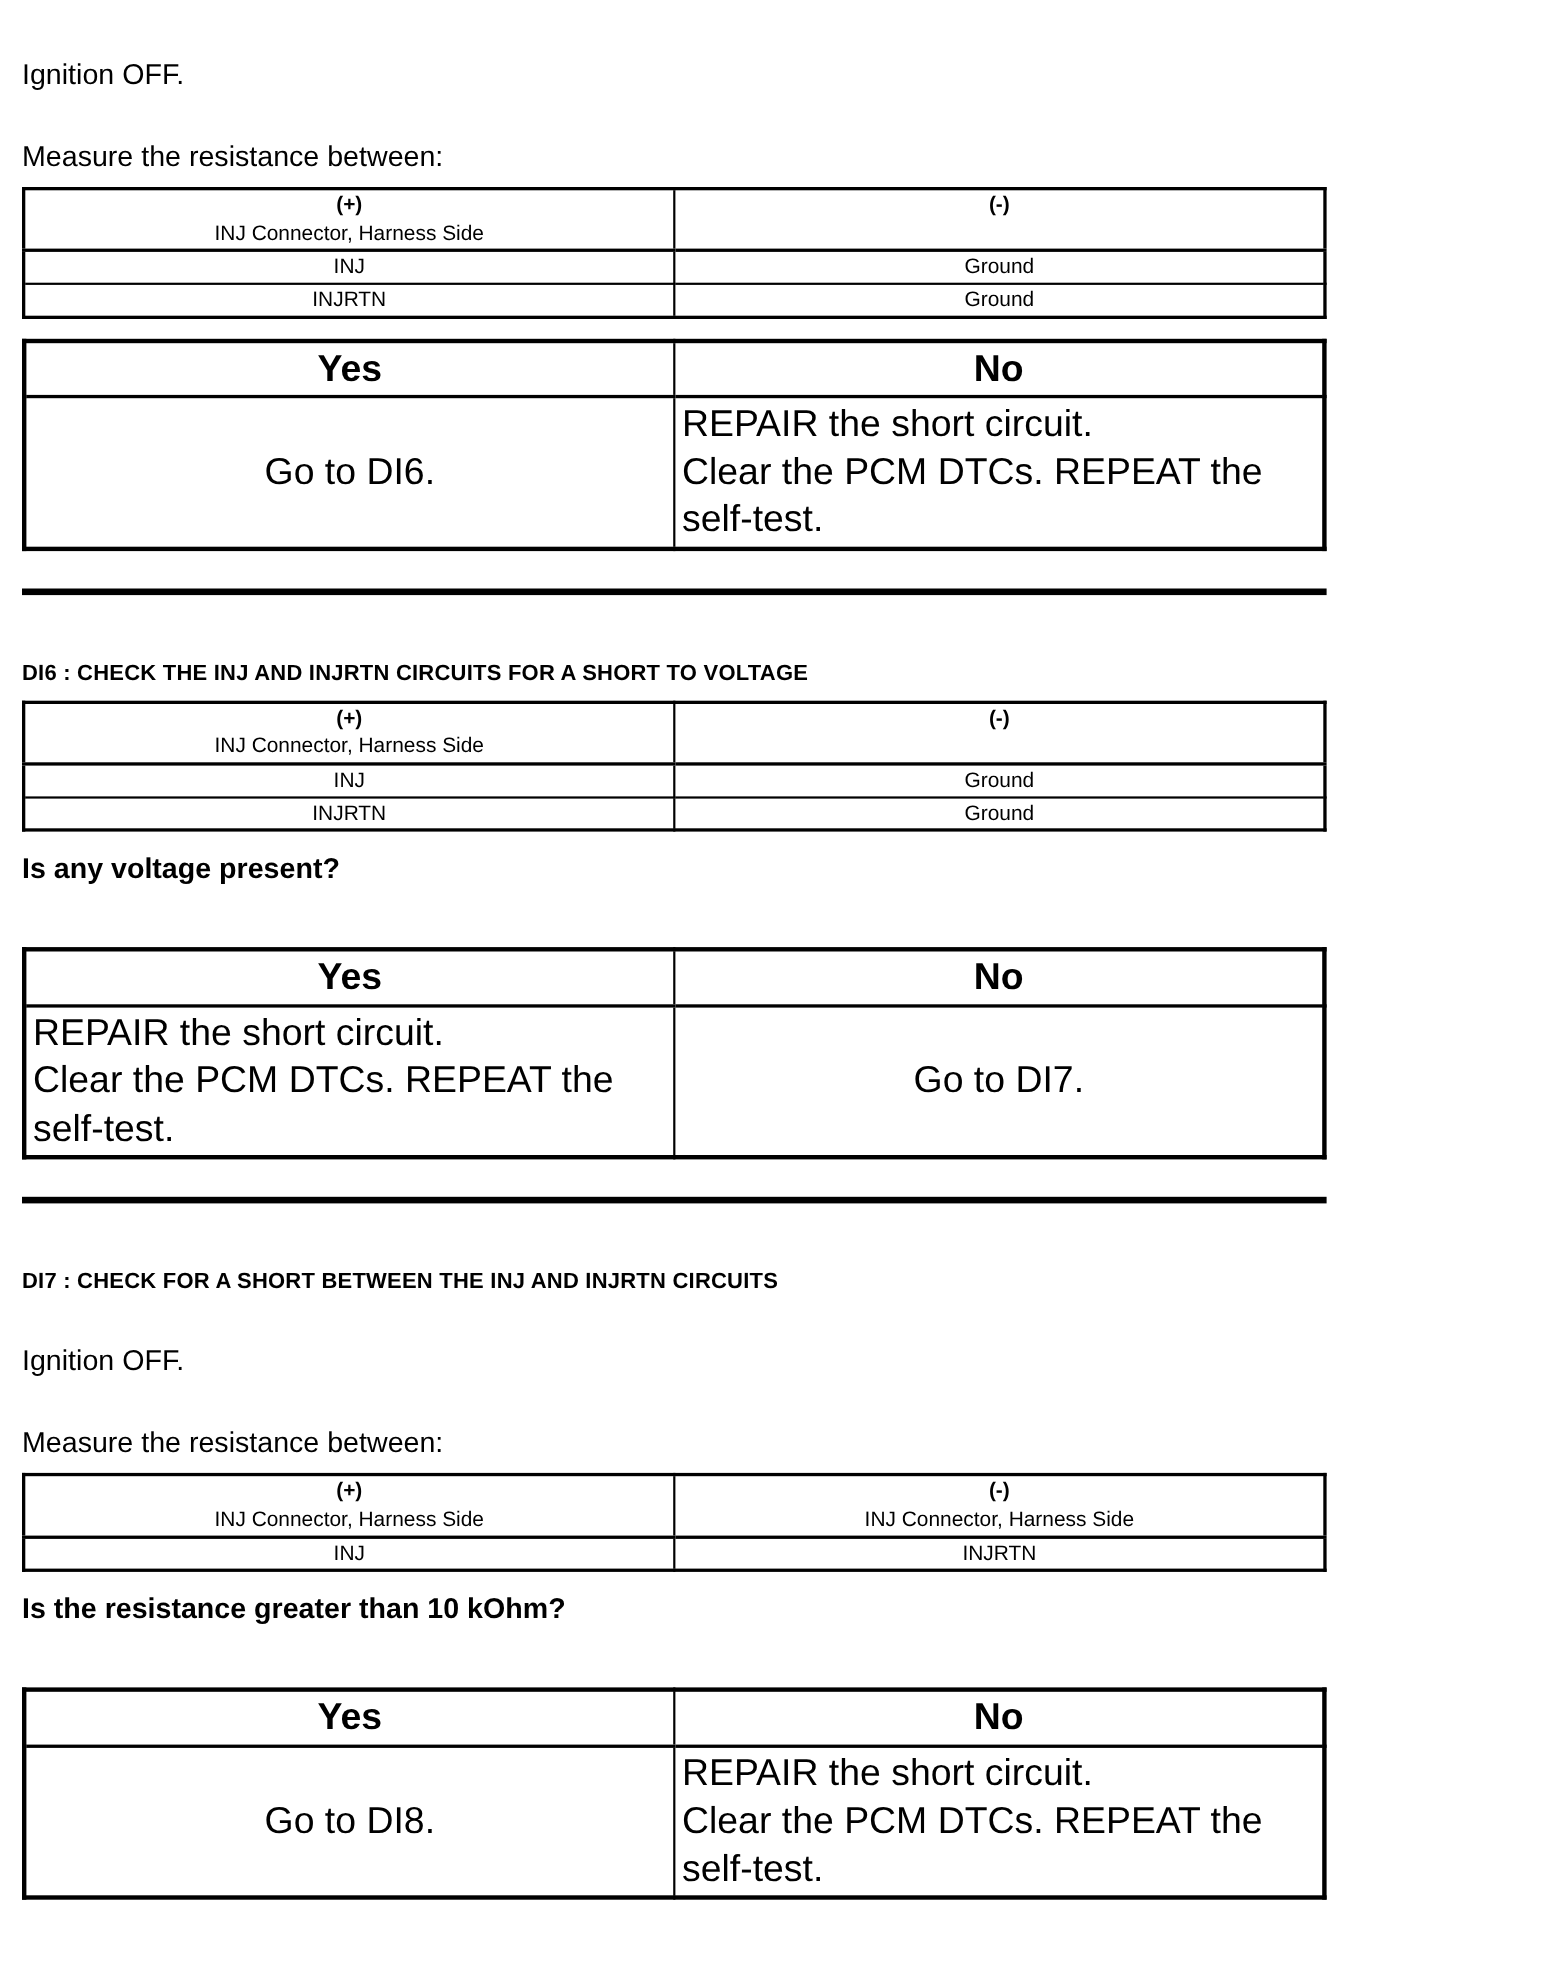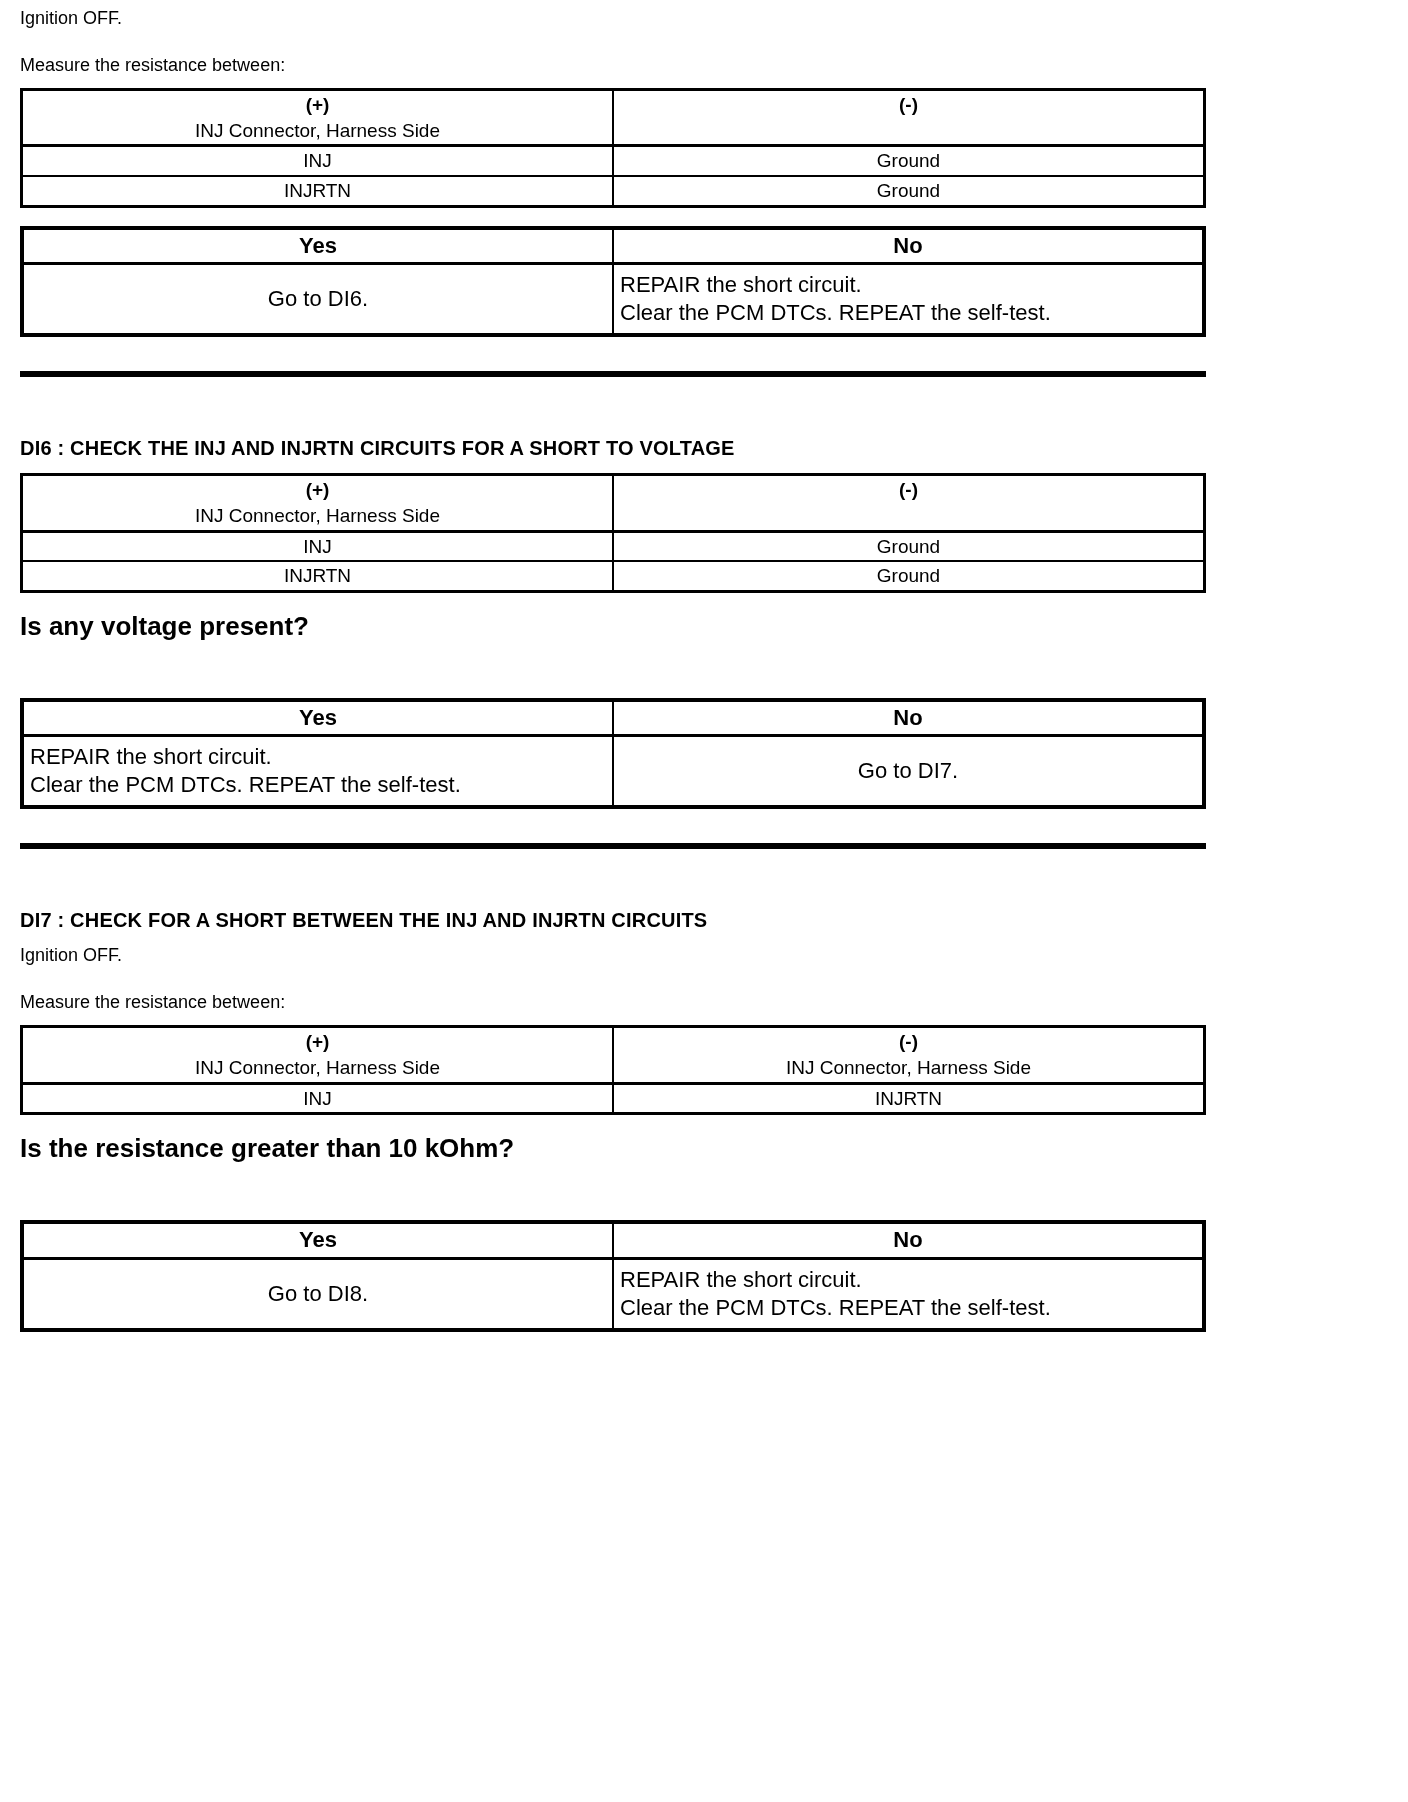--- a/index.html
+++ b/index.html
@@ -16,21 +16,22 @@
     width: 1186px;
     padding-top: 8px;
   }
   .section-heading {
     font-size: 20px;
     font-weight: bold;
     letter-spacing: 0.2px;
     margin-bottom: 13px;
   }
   .instruction {
-    font-size: 18px;
+    font-size: 26px;
+    margin-top: 44px;
   }
   .instr-1 { margin-bottom: 26px; }
   .instr-2 { margin-bottom: 12px; }
 
   table { width: 100%; border-collapse: collapse; }
 
   .measure-table {
     border: 3px solid #000;
     margin-bottom: 18px;
     font-size: 19px;
@@ -50,21 +51,21 @@
 
   .question {
     font-size: 26px;
     font-weight: bold;
     margin-bottom: 56px;
   }
 
   .decision-table {
     border: 4px solid #000;
     margin-bottom: 34px;
-    font-size: 22px;
+    font-size: 34px;
   }
   .decision-table td {
     border: 2px solid #000;
     width: 50%;
     vertical-align: middle;
     padding: 2px 6px;
     line-height: 1.28;
   }
   .decision-table tr.dt-header td {
     font-weight: bold;

